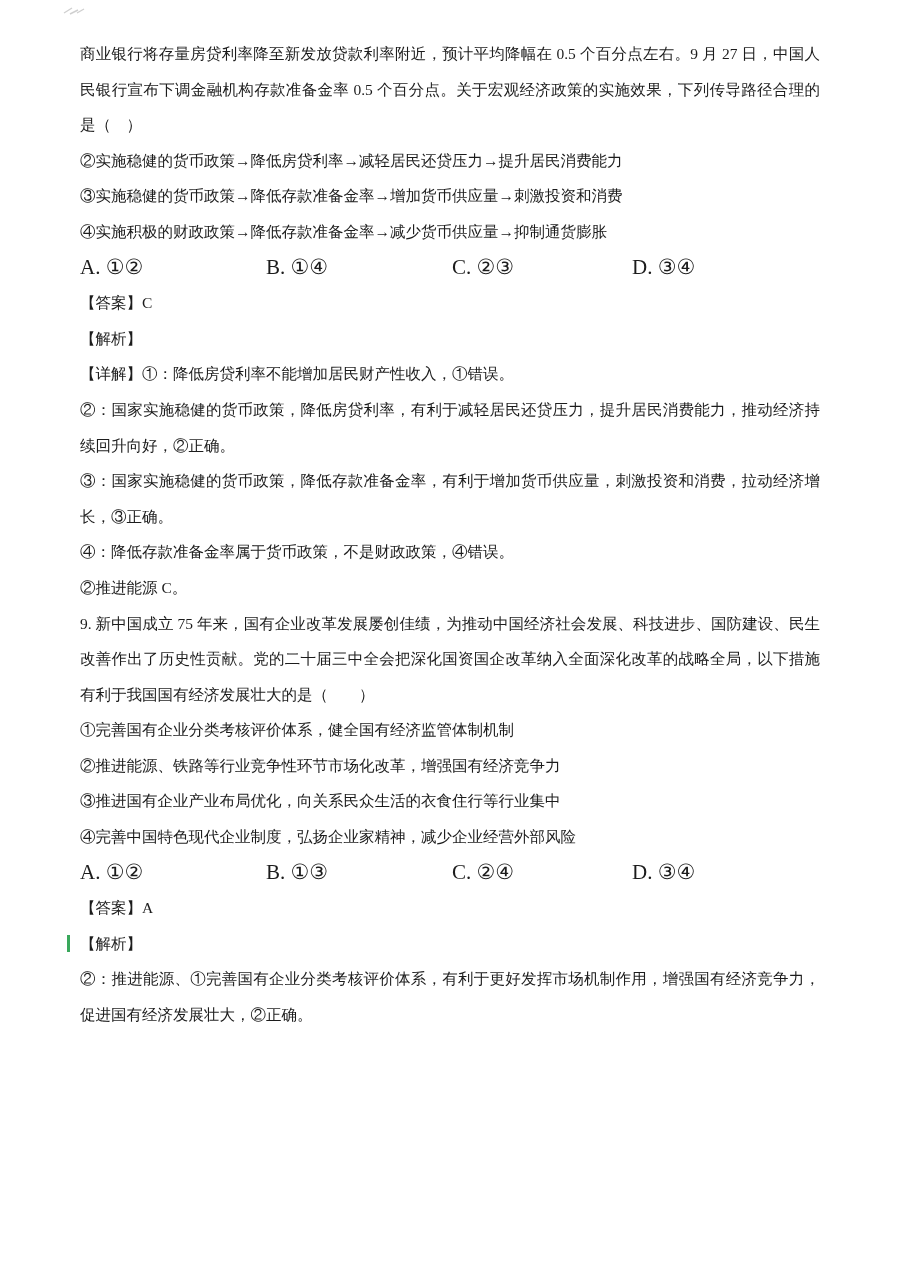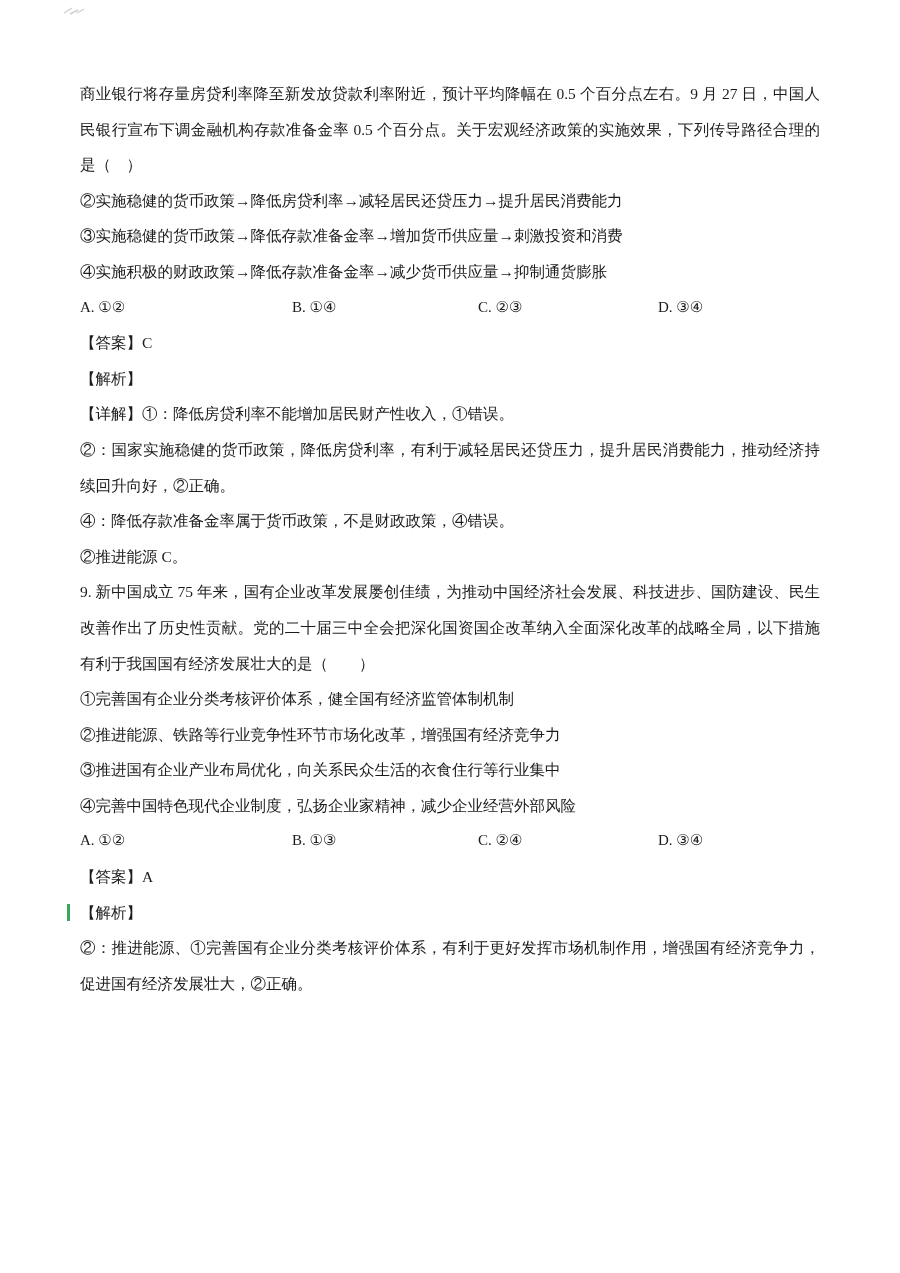--- a/index.html
+++ b/index.html
@@ -6,38 +6,38 @@
   html, body { margin: 0; padding: 0; }
   body {
     width: 900px;
     min-height: 1273px;
     background: #ffffff;
     font-family: "Liberation Serif", "DejaVu Serif", serif;
     color: #1c1c1c;
     position: relative;
   }
   .doc {
-    padding: 76px 80px 40px 80px;
+    padding: 36px 80px 40px 80px;
     font-family: Liberation Serif, serif;
   }
   .doc p {
     margin: 0;
     font-size: 15.5px;
     line-height: 35.6px;
     text-align: justify;
     word-break: break-all;
   }
   .choices {
     display: flex;
-    font-size: 15px;
+    font-size: 21px;
     line-height: 35.6px;
     white-space: nowrap;
   }
   .choices .opt:nth-child(1) { width: 186px; }
-  .choices .opt:nth-child(2) { width: 186px; margin-left: 26px; }
+  .choices .opt:nth-child(2) { width: 186px; }
   .choices .opt:nth-child(3) { width: 180px; }
   .marked { position: relative; }
   .green-marker {
     position: absolute;
     left: -13px;
     top: 9px;
     width: 3px;
     height: 17px;
     background: #3aa85c;
   }
@@ -72,20 +72,21 @@
     <span class="opt">B. ①④</span>
     <span class="opt">C. ②③</span>
     <span class="opt">D. ③④</span>
   </div>
 
   <p>【答案】C</p>
   <p>【解析】</p>
 
   <p>【详解】①：降低房贷利率不能增加居民财产性收入，①错误。</p>
   <p>②：国家实施稳健的货币政策，降低房贷利率，有利于减轻居民还贷压力，提升居民消费能力，推动经济持续回升向好，②正确。</p>
+  <p>③：国家实施稳健的货币政策，降低存款准备金率，有利于增加货币供应量，刺激投资和消费，拉动经济增长，③正确。</p>
   <p>④：降低存款准备金率属于货币政策，不是财政政策，④错误。</p>
   <p>②推进能源 C。</p>
 
   <p>9. 新中国成立 75 年来，国有企业改革发展屡创佳绩，为推动中国经济社会发展、科技进步、国防建设、民生改善作出了历史性贡献。党的二十届三中全会把深化国资国企改革纳入全面深化改革的战略全局，以下措施有利于我国国有经济发展壮大的是（　　）</p>
 
   <p>①完善国有企业分类考核评价体系，健全国有经济监管体制机制</p>
   <p>②推进能源、铁路等行业竞争性环节市场化改革，增强国有经济竞争力</p>
   <p>③推进国有企业产业布局优化，向关系民众生活的衣食住行等行业集中</p>
   <p>④完善中国特色现代企业制度，弘扬企业家精神，减少企业经营外部风险</p>
 

